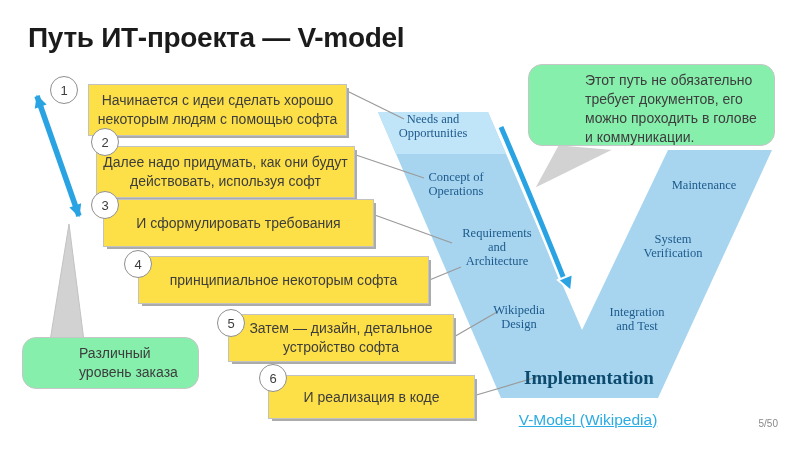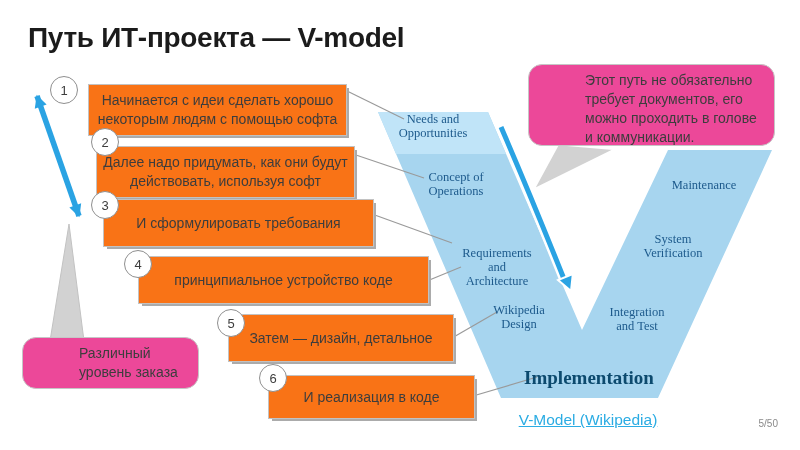--- a/index.html
+++ b/index.html
@@ -9,21 +9,21 @@
     -webkit-font-smoothing:antialiased;
   }
   .abs{position:absolute;}
   #title{
     left:28px;top:22px;font-size:28px;font-weight:bold;color:#1b1b1b;
     letter-spacing:-0.3px;white-space:nowrap;
   }
   svg.layer{position:absolute;left:0;top:0;width:800px;height:450px;}
   
   .box{
-    background:#f97316;border:1px solid #c2c2c2;
+    background:#fde047;border:1px solid #c2c2c2;
     box-shadow:3px 3px 0 -1px #ababab;
     display:flex;flex-direction:column;justify-content:center;
     text-align:center;color:#3d3d3d;font-size:14px;line-height:19px;
   }
   .box span{display:block;}
   .num{
     width:26px;height:26px;border-radius:50%;
     background:#ffffff;border:1px solid #8f8f8f;
     display:flex;align-items:center;justify-content:center;
     font-size:13px;color:#3d3d3d;z-index:3;
@@ -32,21 +32,21 @@
   .vlabel{
     transform:translateX(-50%);
     text-align:center;color:#1d5a8c;font-size:12.5px;line-height:14px;
     white-space:nowrap;
     font-family:Liberation Serif, serif;
   }
   .vlabel span{display:block;}
   .vlabel.strong{font-weight:bold;font-size:19px;color:#0c4a6e;}
   
   .bubble{
-    background:#ec4899;border:1px solid #c6c6c6;border-radius:14px;
+    background:#86efac;border:1px solid #c6c6c6;border-radius:14px;
     color:#3d3d3d;font-size:14px;line-height:19px;z-index:2;
   }
   .bubble .txt span{display:block;}
   .bubble .txt{position:absolute;}
   #wiki-link{
     left:513px;top:411px;width:150px;text-align:center;
     color:#2bace3;font-size:15.5px;text-decoration:underline;cursor:pointer;
     white-space:nowrap;
   }
   #page-num{right:22px;top:418px;font-size:10px;color:#8a8a8a;}
@@ -129,45 +129,46 @@
   <span>некоторым людям с помощью софта</span>
 </div>
 <div class="abs box" style="left:96px;top:146px;width:257px;height:50px;">
   <span>Далее надо придумать, как они будут</span>
   <span>действовать, используя софт</span>
 </div>
 <div class="abs box" style="left:103px;top:199px;width:269px;height:46px;">
   <span>И сформулировать требования</span>
 </div>
 <div class="abs box" style="left:138px;top:256px;width:289px;height:46px;">
-  <span>принципиальное устройство коде</span>
+  <span>принципиальное некоторым софта</span>
 </div>
 <div class="abs box" style="left:228px;top:314px;width:224px;height:46px;">
   <span>Затем — дизайн, детальное</span>
+  <span>устройство софта</span>
 </div>
 <div class="abs box" style="left:268px;top:375px;width:205px;height:42px;">
   <span>И реализация в коде</span>
 </div>
 
 <div class="abs num" style="left:50px;top:76px;">1</div>
 <div class="abs num" style="left:91px;top:128px;">2</div>
 <div class="abs num" style="left:91px;top:191px;">3</div>
 <div class="abs num" style="left:124px;top:250px;">4</div>
 <div class="abs num" style="left:217px;top:309px;">5</div>
 <div class="abs num" style="left:259px;top:364px;">6</div>
 
 <div class="abs vlabel" style="left:433px;top:112px;">
   <span>Needs and</span>
   <span>Opportunities</span>
 </div>
 <div class="abs vlabel" style="left:456px;top:170px;">
   <span>Concept of</span>
   <span>Operations</span>
 </div>
-<div class="abs vlabel" style="left:497px;top:246px;">
+<div class="abs vlabel" style="left:497px;top:226px;">
   <span>Requirements</span>
   <span>and</span>
   <span>Architecture</span>
 </div>
 <div class="abs vlabel" style="left:519px;top:303px;">
   <span>Wikipedia</span>
   <span>Design</span>
 </div>
 <div class="abs vlabel strong" style="left:589px;top:371px;">Implementation</div>
 <div class="abs vlabel" style="left:637px;top:305px;">

